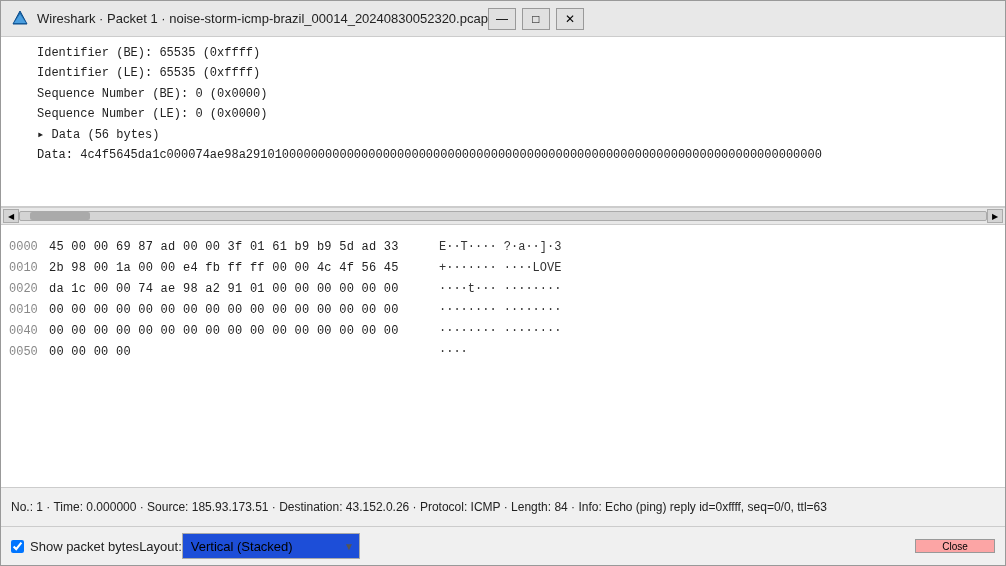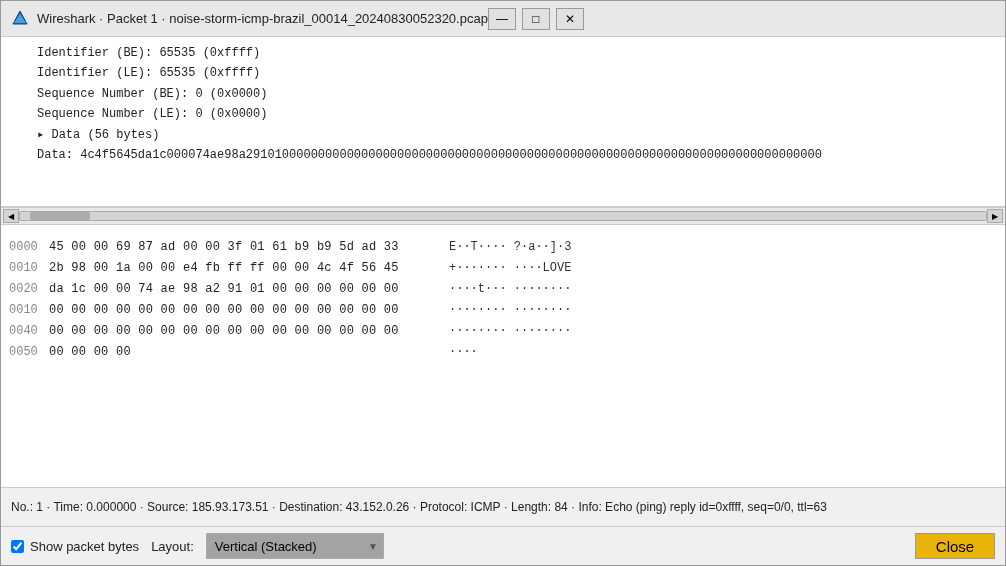--- a/index.html
+++ b/index.html
@@ -143,21 +143,20 @@
       width: 40px;
       flex-shrink: 0;
     }
     .hex-bytes {
       width: 390px;
       flex-shrink: 0;
       letter-spacing: 0.02em;
     }
     .hex-ascii {
       color: #333;
-      margin-left: 10px;
     }
 
     
     .status-bar {
       background: #f0f0f0;
       border-top: 1px solid #ccc;
       padding: 12px 10px;
       font-size: 12px;
       color: #222;
       white-space: nowrap;
@@ -165,35 +164,34 @@
       text-overflow: ellipsis;
     }
 
     
     .bottom-bar {
       background: #f0f0f0;
       border-top: 1px solid #ccc;
       padding: 6px 10px;
       display: flex;
       align-items: center;
-      gap: 12px;
     }
     .checkbox-container {
       display: flex;
       align-items: center;
       gap: 6px;
     }
     .layout-label {
       font-size: 13px;
       color: #222;
     }
     .layout-select {
       height: 26px;
       border: 1px solid #aaa;
-      background: #a3a3a3;
+      background: #1d4ed8;
       padding: 0 24px 0 8px;
       font-size: 13px;
       appearance: none;
       -webkit-appearance: none;
       position: relative;
       cursor: pointer;
       min-width: 160px;
     }
     .select-wrapper {
       position: relative;
@@ -205,25 +203,25 @@
       top: 50%;
       transform: translateY(-50%);
       pointer-events: none;
       font-size: 10px;
       color: #555;
     }
 
     .spacer { flex: 1; }
 
     .action-btn {
-      height: 26px;
+      height: 14px;
       min-width: 80px;
       border: 1px solid #999;
-      background: #eab308;
-      font-size: 15px;
+      background: #fca5a5;
+      font-size: 10px;
       cursor: pointer;
       padding: 0 18px;
     }
 
     
     .packet-details::-webkit-scrollbar,
     .hex-dump::-webkit-scrollbar {
       width: 14px;
     }
     .packet-details::-webkit-scrollbar-track,

